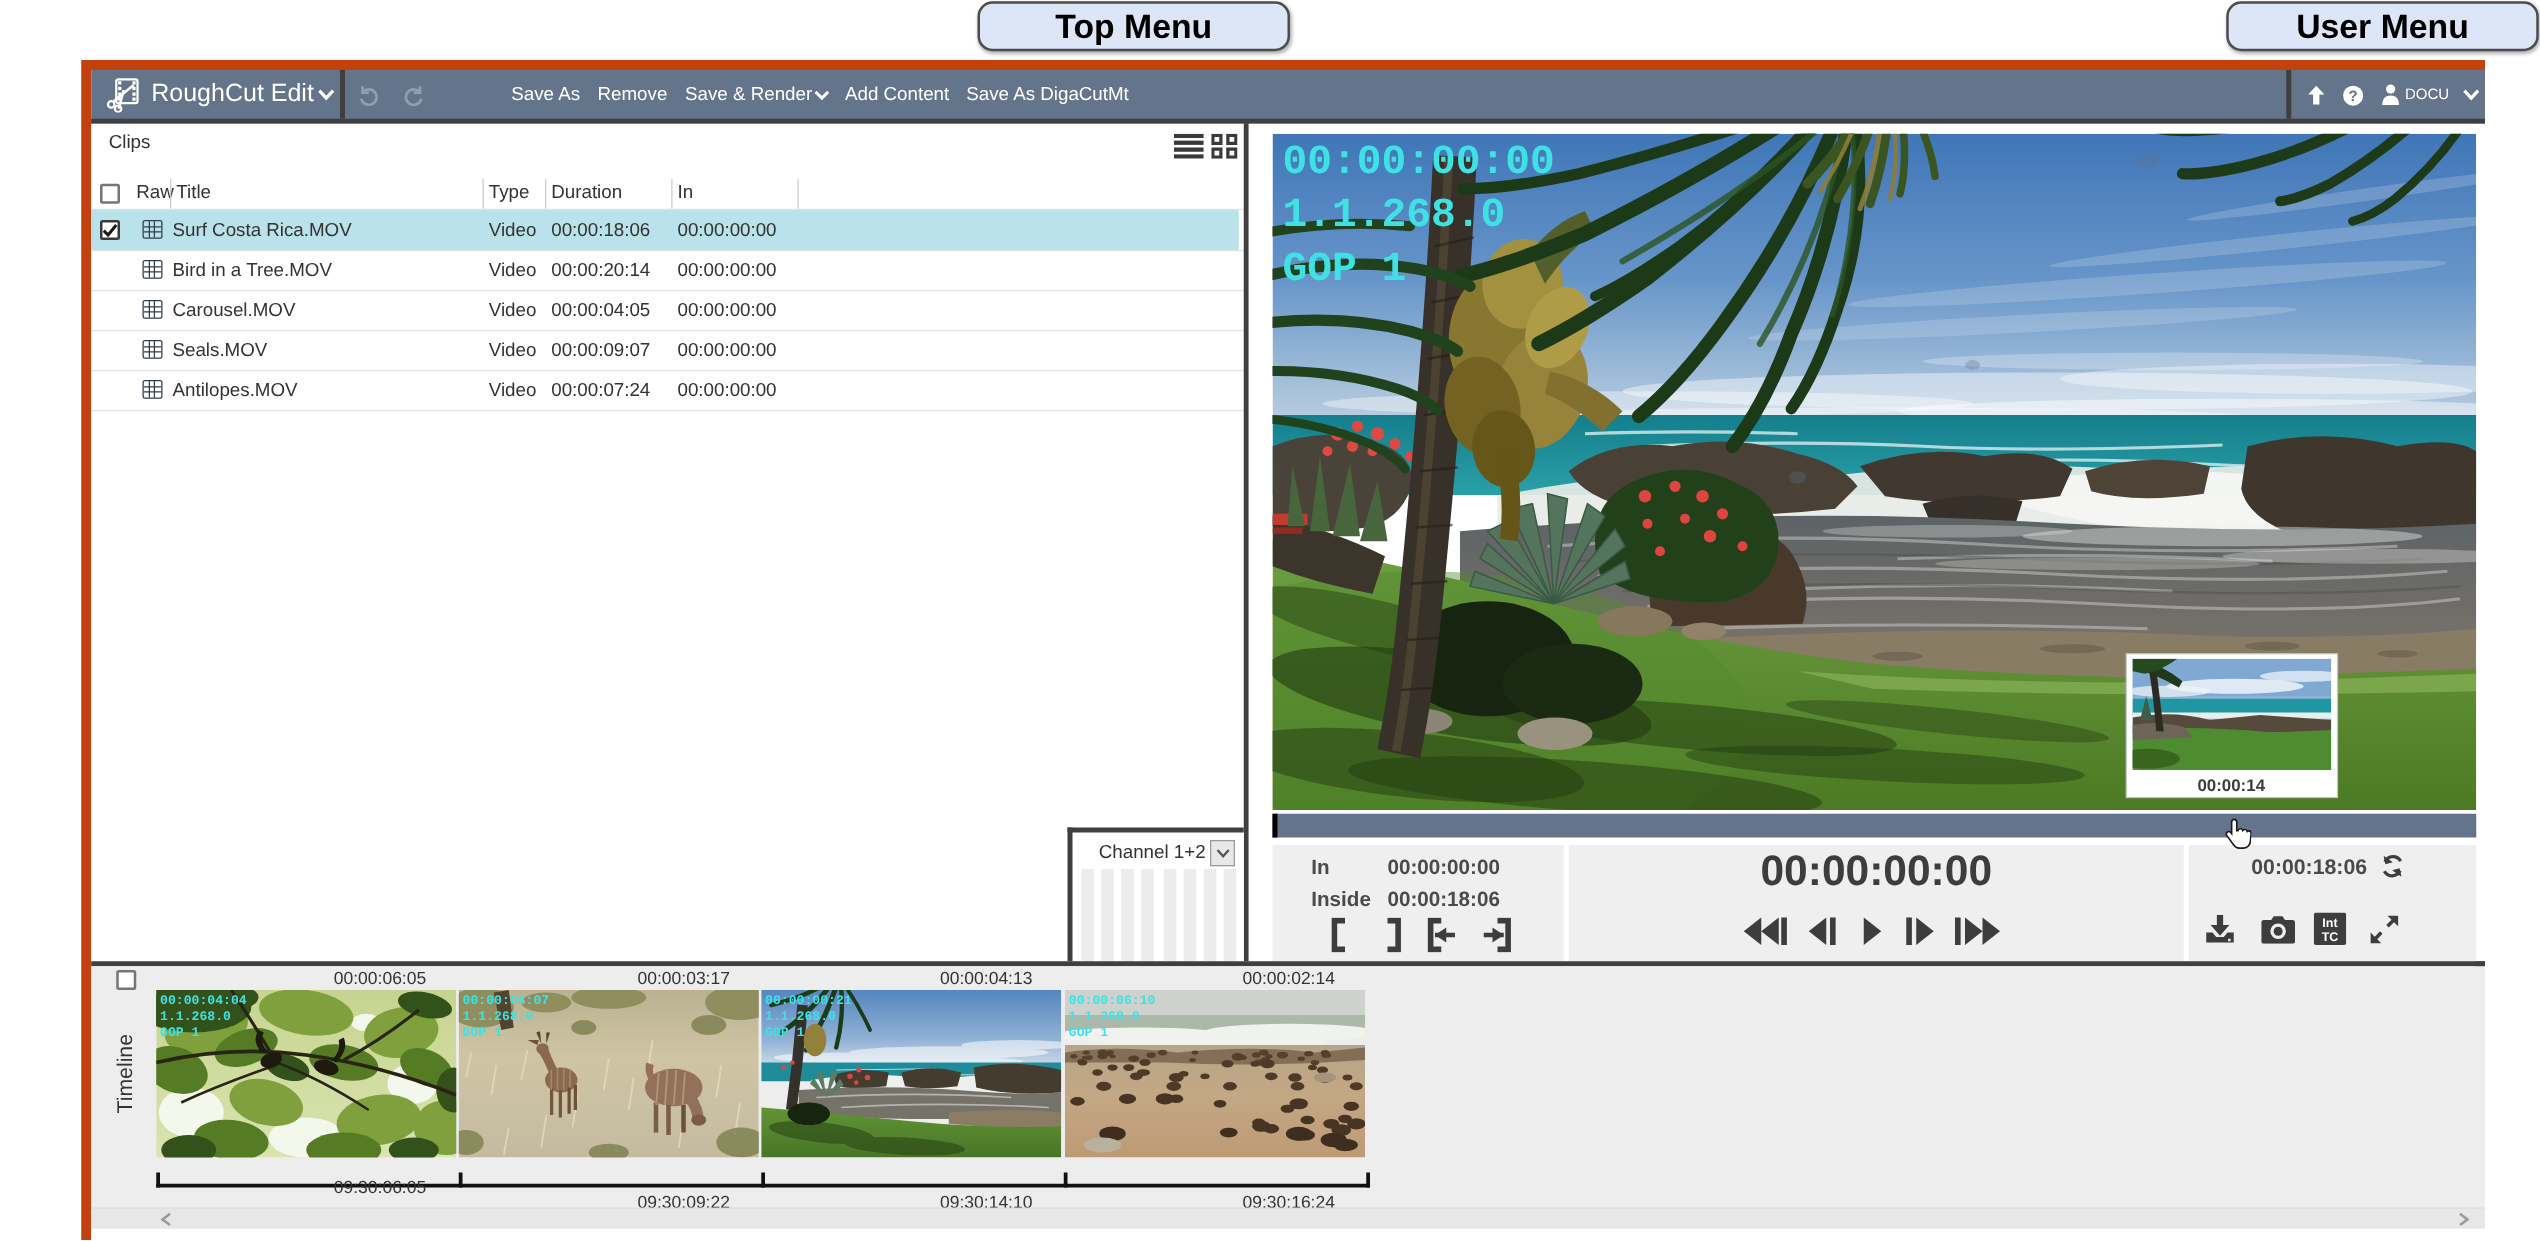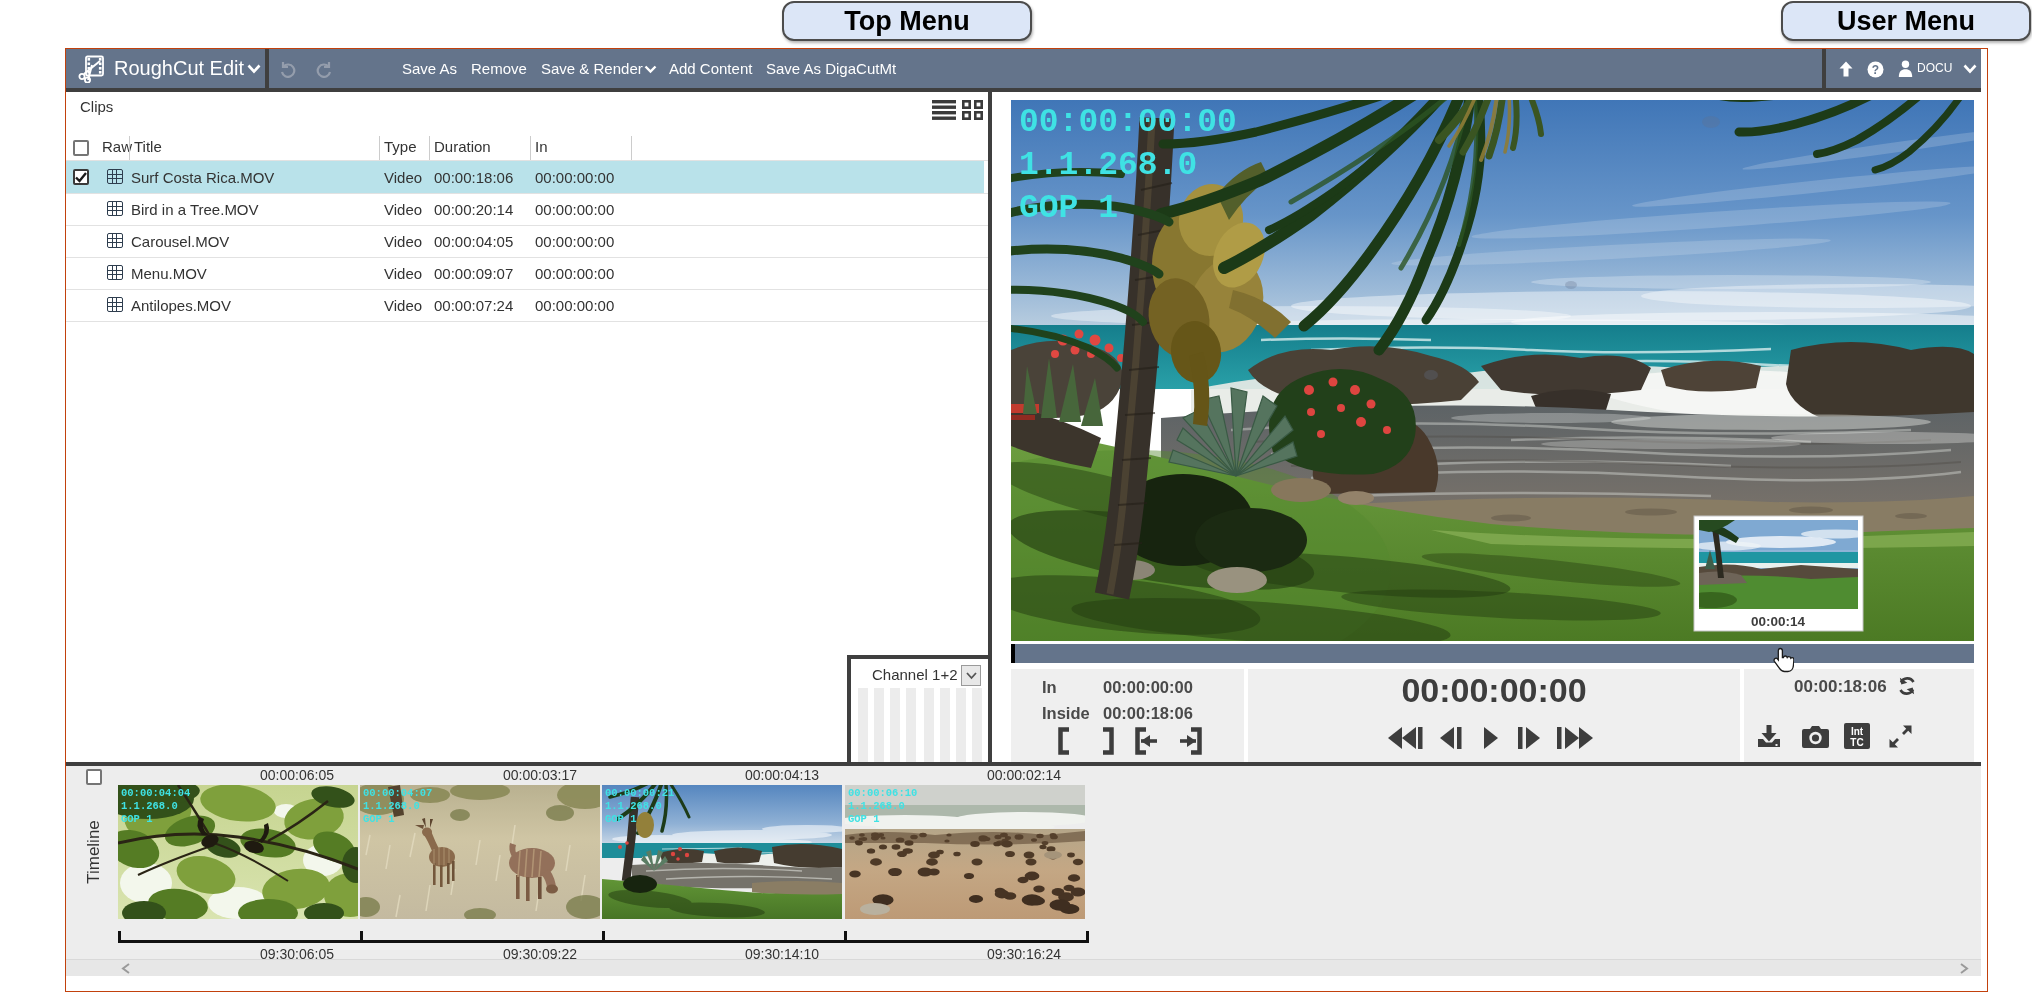--- a/index.html
+++ b/index.html
@@ -5,21 +5,21 @@
   * { margin:0; padding:0; box-sizing:border-box; }
   html,body { width:2032px; height:993px; background:#fff; font-family:"Liberation Sans", sans-serif; }
   .page { position:relative; width:2032px; height:993px; overflow:hidden; background:#fff; }
   .abs { position:absolute; }
   .co { position:absolute; background:#dce6f7; border:2px solid #4c4c4c; border-radius:12px;
         color:#000; font-weight:bold; display:flex; align-items:center; justify-content:center;
         text-align:center; box-shadow:1px 2px 3px rgba(0,0,0,0.3); }
   .co.big { font-size:27px; }
   .co.area { font-size:25px; line-height:31px; border-radius:15px; }
   .win { position:absolute; left:65px; top:48px; width:1923px; height:944px;
-         border:1px solid #c2410c; background:#fff; }
+         border:8px solid #c2410c; background:#fff; }
   
   .tbar { position:absolute; left:0; top:0; width:1915px; height:43px; background:#64748b; }
   .tbar-bot { position:absolute; left:0; top:39px; width:1915px; height:4px; background:#3f3f3f; }
   .tb-div { position:absolute; top:0; width:4px; height:39px; background:#3f3f3f; }
   .tb-item { position:absolute; top:0; height:39px; line-height:39px; color:#fff; font-size:15px; white-space:nowrap; }
   
   .clips { position:absolute; left:0; top:43px; width:922px; height:670px; background:#fff; }
   .vdiv { position:absolute; left:922px; top:43px; width:4px; height:670px; background:#3f3f3f; }
   .row-line { position:absolute; left:0; width:922px; height:1px; background:#e2e2e2; }
   .hdr-sep { position:absolute; top:44px; width:1px; height:24px; background:#ccc; }
@@ -179,21 +179,21 @@
       <div class="cell" style="left:368px; top:77px;">00:00:18:06</div>
       <div class="cell" style="left:469px; top:77px;">00:00:00:00</div>
       <div class="cell" style="left:65px; top:109px;">Bird in a Tree.MOV</div>
       <div class="cell" style="left:318px; top:109px;">Video</div>
       <div class="cell" style="left:368px; top:109px;">00:00:20:14</div>
       <div class="cell" style="left:469px; top:109px;">00:00:00:00</div>
       <div class="cell" style="left:65px; top:141px;">Carousel.MOV</div>
       <div class="cell" style="left:318px; top:141px;">Video</div>
       <div class="cell" style="left:368px; top:141px;text-align:right;">00:00:04:05</div>
       <div class="cell" style="left:469px; top:141px;">00:00:00:00</div>
-      <div class="cell" style="left:65px; top:173px;">Menu.MOV</div>
+      <div class="cell" style="left:65px; top:173px;">Seals.MOV</div>
       <div class="cell" style="left:318px; top:173px;">Video</div>
       <div class="cell" style="left:368px; top:173px;">00:00:09:07</div>
       <div class="cell" style="left:469px; top:173px;">00:00:00:00</div>
       <div class="cell" style="left:65px; top:205px;">Antilopes.MOV</div>
       <div class="cell" style="left:318px; top:205px;">Video</div>
       <div class="cell" style="left:368px; top:205px;">00:00:07:24</div>
       <div class="cell" style="left:469px; top:205px;">00:00:00:00</div>
 
     </div>
     <div class="vdiv"></div>
@@ -918,21 +918,21 @@
       </svg></div>
 
       <svg class="abs" style="left:50px; top:163px;" width="975" height="16" viewBox="0 0 975 16">
         <rect x="2" y="11" width="971" height="3" fill="#111"></rect>
         <rect x="2" y="2" width="3" height="12" fill="#111"></rect>
         <rect x="244" y="2" width="3" height="12" fill="#111"></rect>
         <rect x="486" y="2" width="3" height="12" fill="#111"></rect>
         <rect x="728" y="2" width="3" height="12" fill="#111"></rect>
         <rect x="970" y="2" width="3" height="12" fill="#111"></rect>
       </svg>
-      <div class="tlbl" style="left:194px; top:180px; width:100px;">09:30:06:05</div>
+      <div class="tlbl" style="left:194px; top:168px; width:100px;">09:30:06:05</div>
       <div class="tlbl" style="left:437px; top:180px; width:100px;">09:30:09:22</div>
       <div class="tlbl" style="left:679px; top:180px; width:100px;">09:30:14:10</div>
       <div class="tlbl" style="left:921px; top:180px; width:100px;">09:30:16:24</div>
       <div class="abs" style="left:0px; top:193px; width:1915px; height:1px; background:#d9d9d9;"></div>
       <div class="abs" style="left:0px; top:194px; width:1915px; height:16px; background:#e7e7e7;"></div>
       <svg class="abs" style="left:55px; top:197px;" width="10" height="11" viewBox="0 0 10 11">
         <path d="M8 1 L2 5.5 L8 10" fill="none" stroke="#9a9a9a" stroke-width="2"></path>
       </svg>
       <svg class="abs" style="left:1893px; top:197px;" width="10" height="11" viewBox="0 0 10 11">
         <path d="M2 1 L8 5.5 L2 10" fill="none" stroke="#9a9a9a" stroke-width="2"></path>

